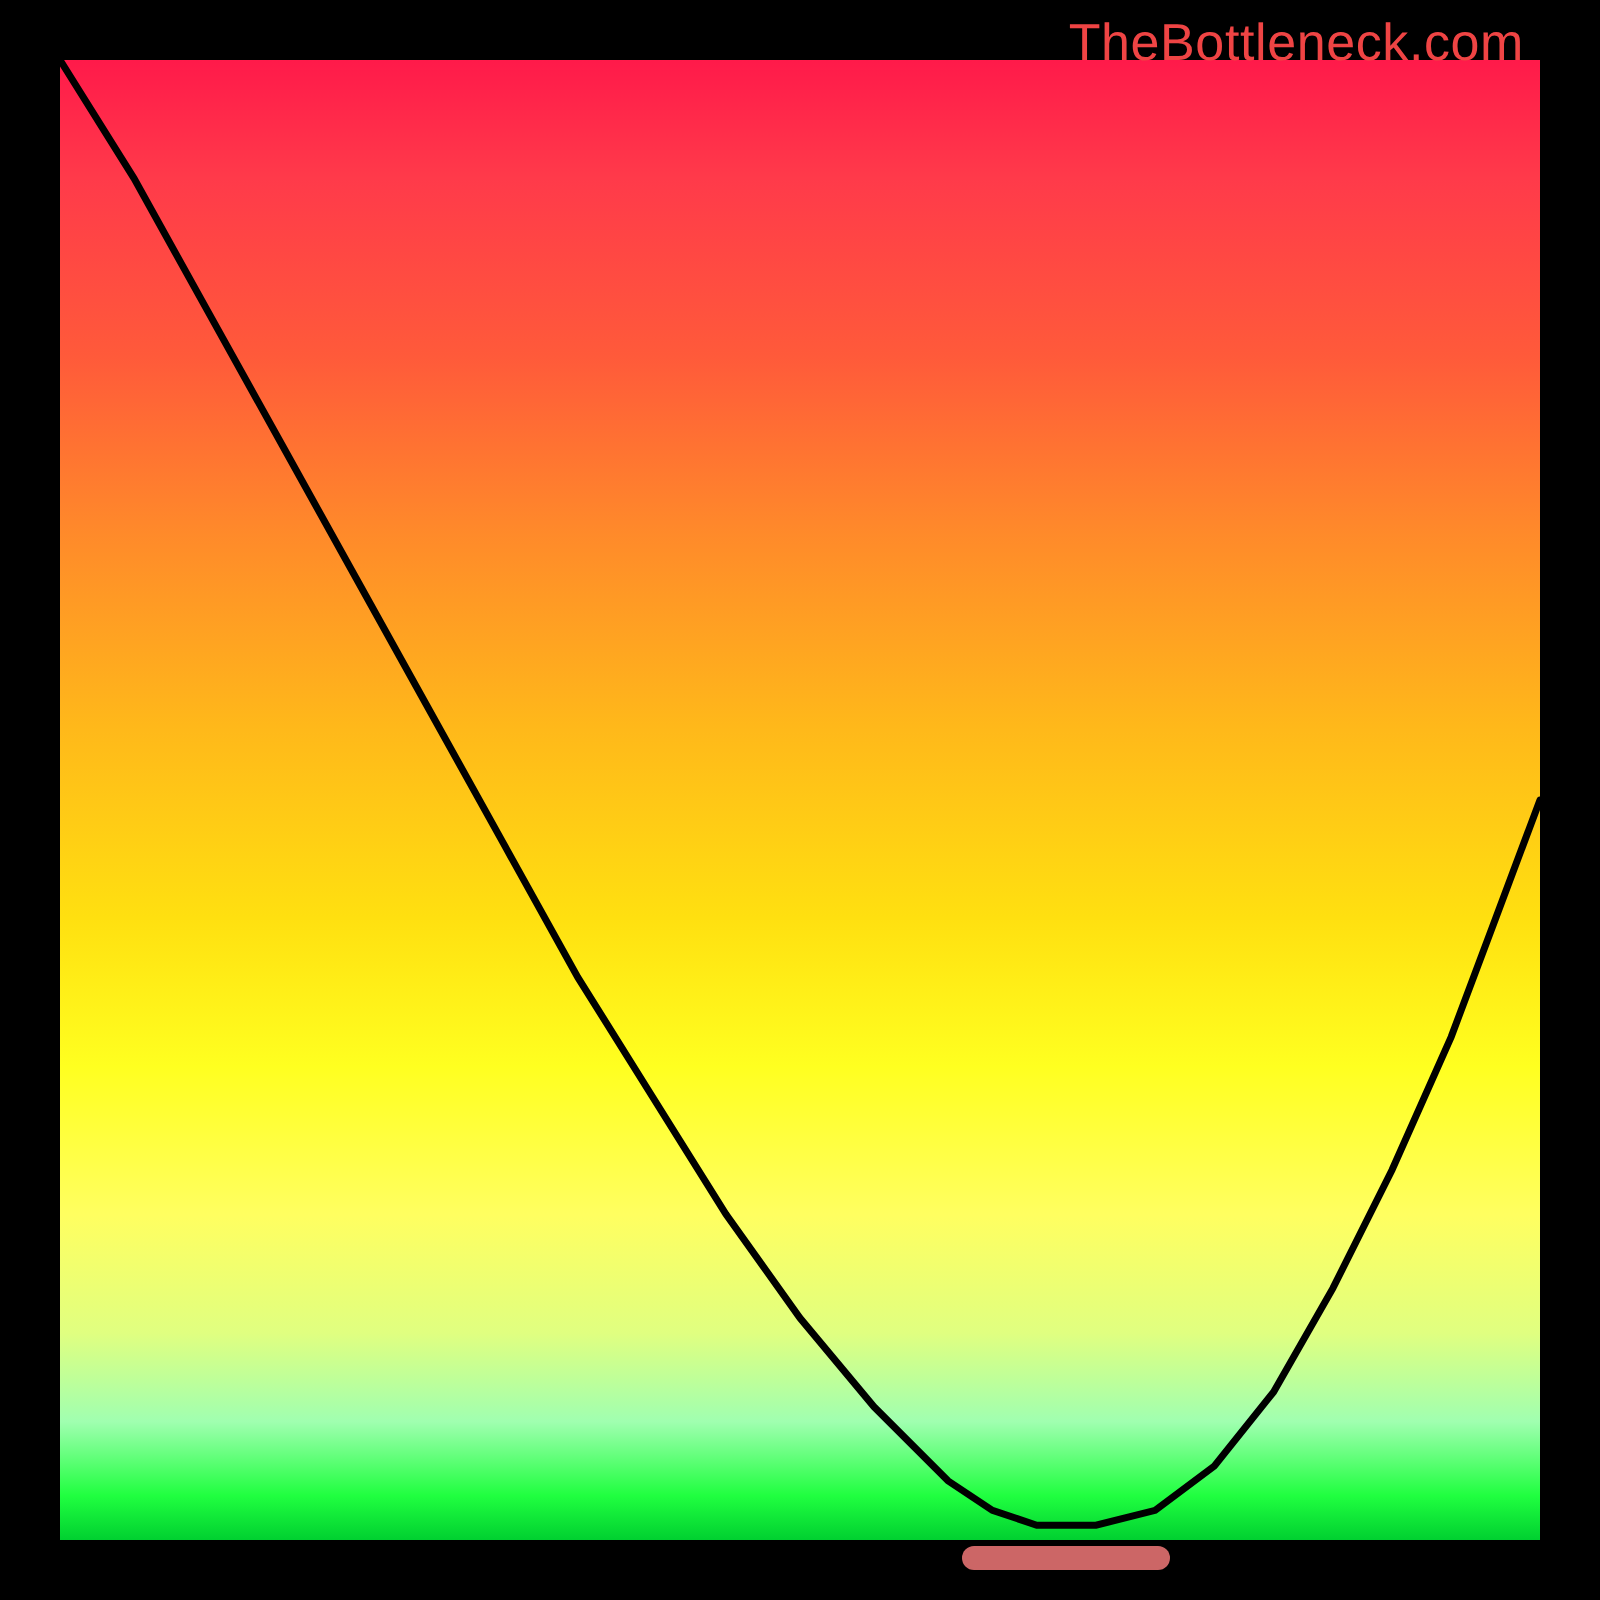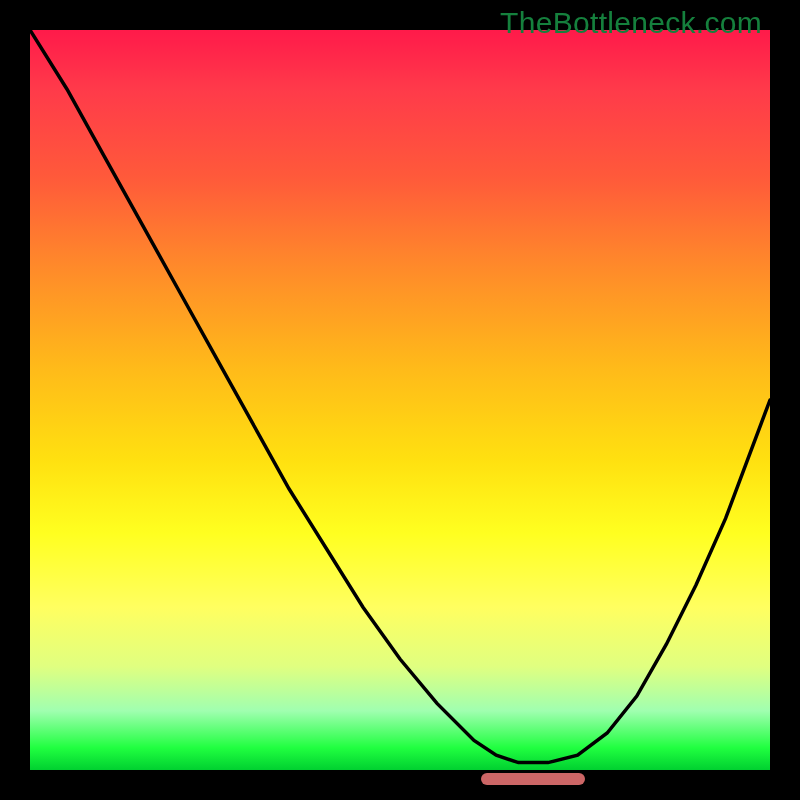--- a/index.html
+++ b/index.html
@@ -36,22 +36,22 @@
       #ffff60 78%,
       #e0ff80 86%,
       #a0ffb0 92%,
       #20ff40 97%,
       #00d030 100%);
   }
   .watermark {
     position: absolute;
     top: 6px;
     right: 38px;
-    font-size: 30px;
-    color: #15803d;
+    font-size: 26px;
+    color: #ef4444;
     font-weight: 500;
     letter-spacing: 0.3px;
   }
   .curve {
     position: absolute;
     top: 30px;
     left: 30px;
     width: 740px;
     height: 740px;
     pointer-events: none;

